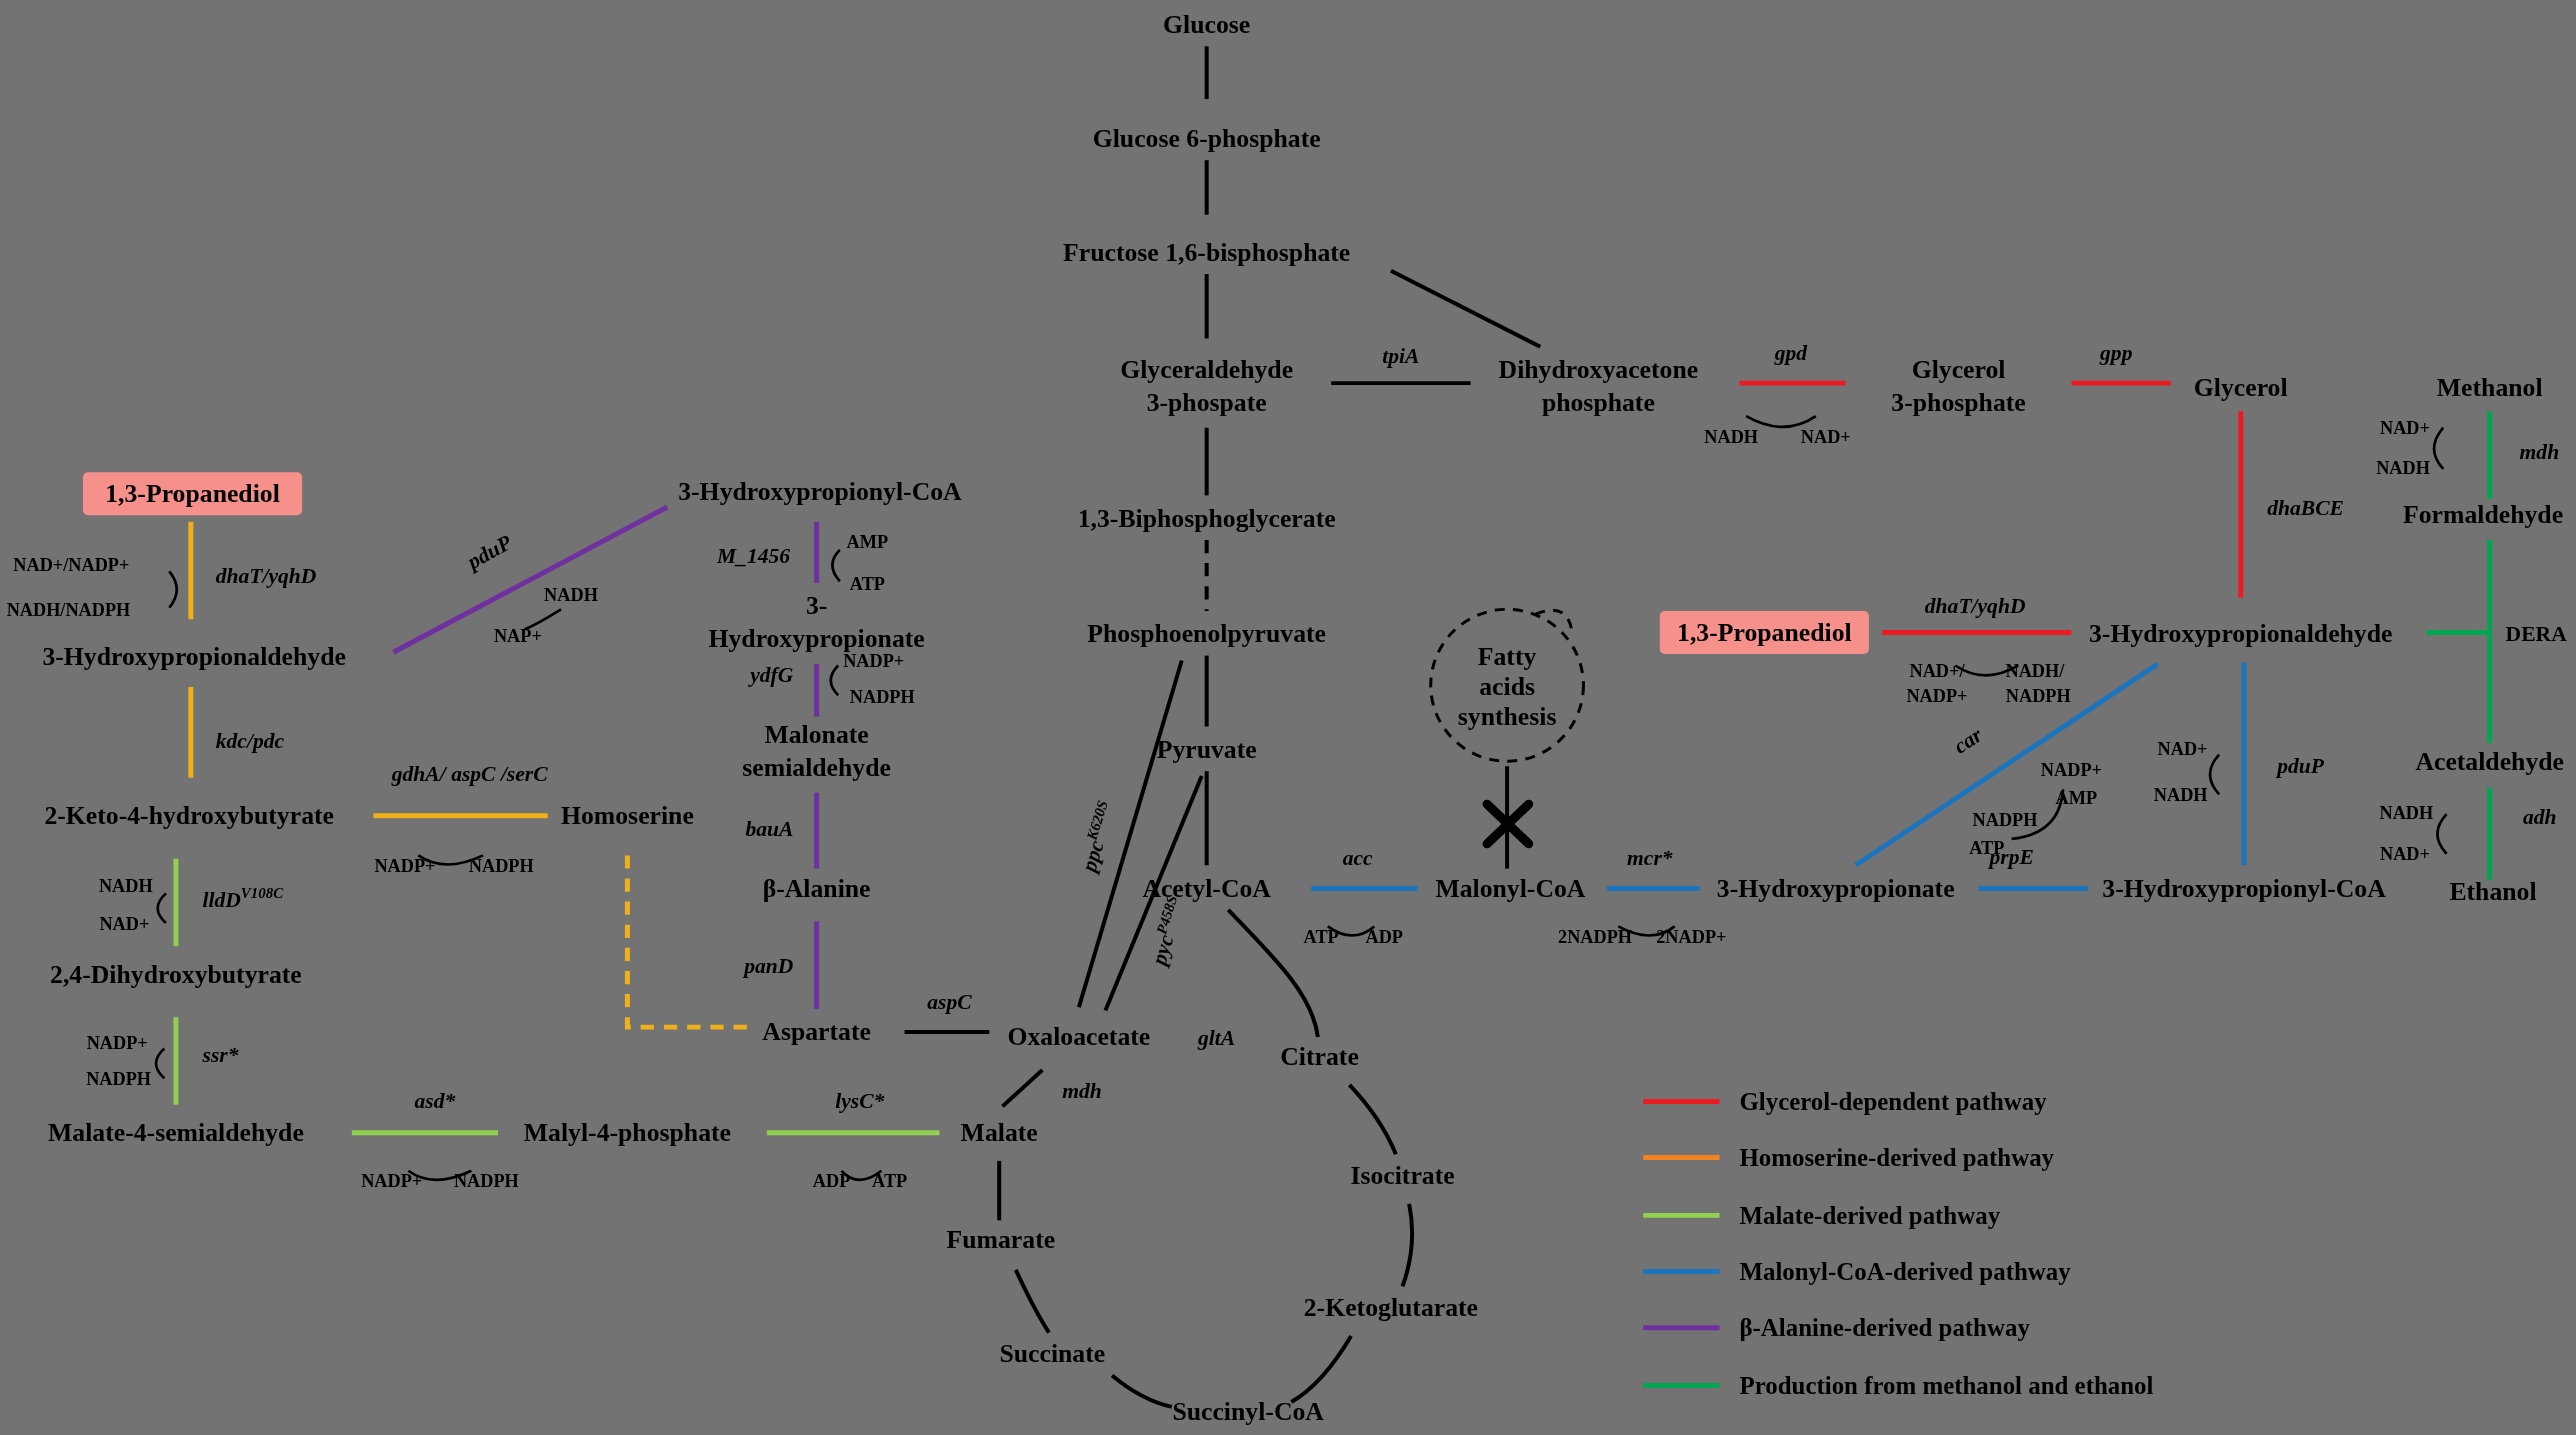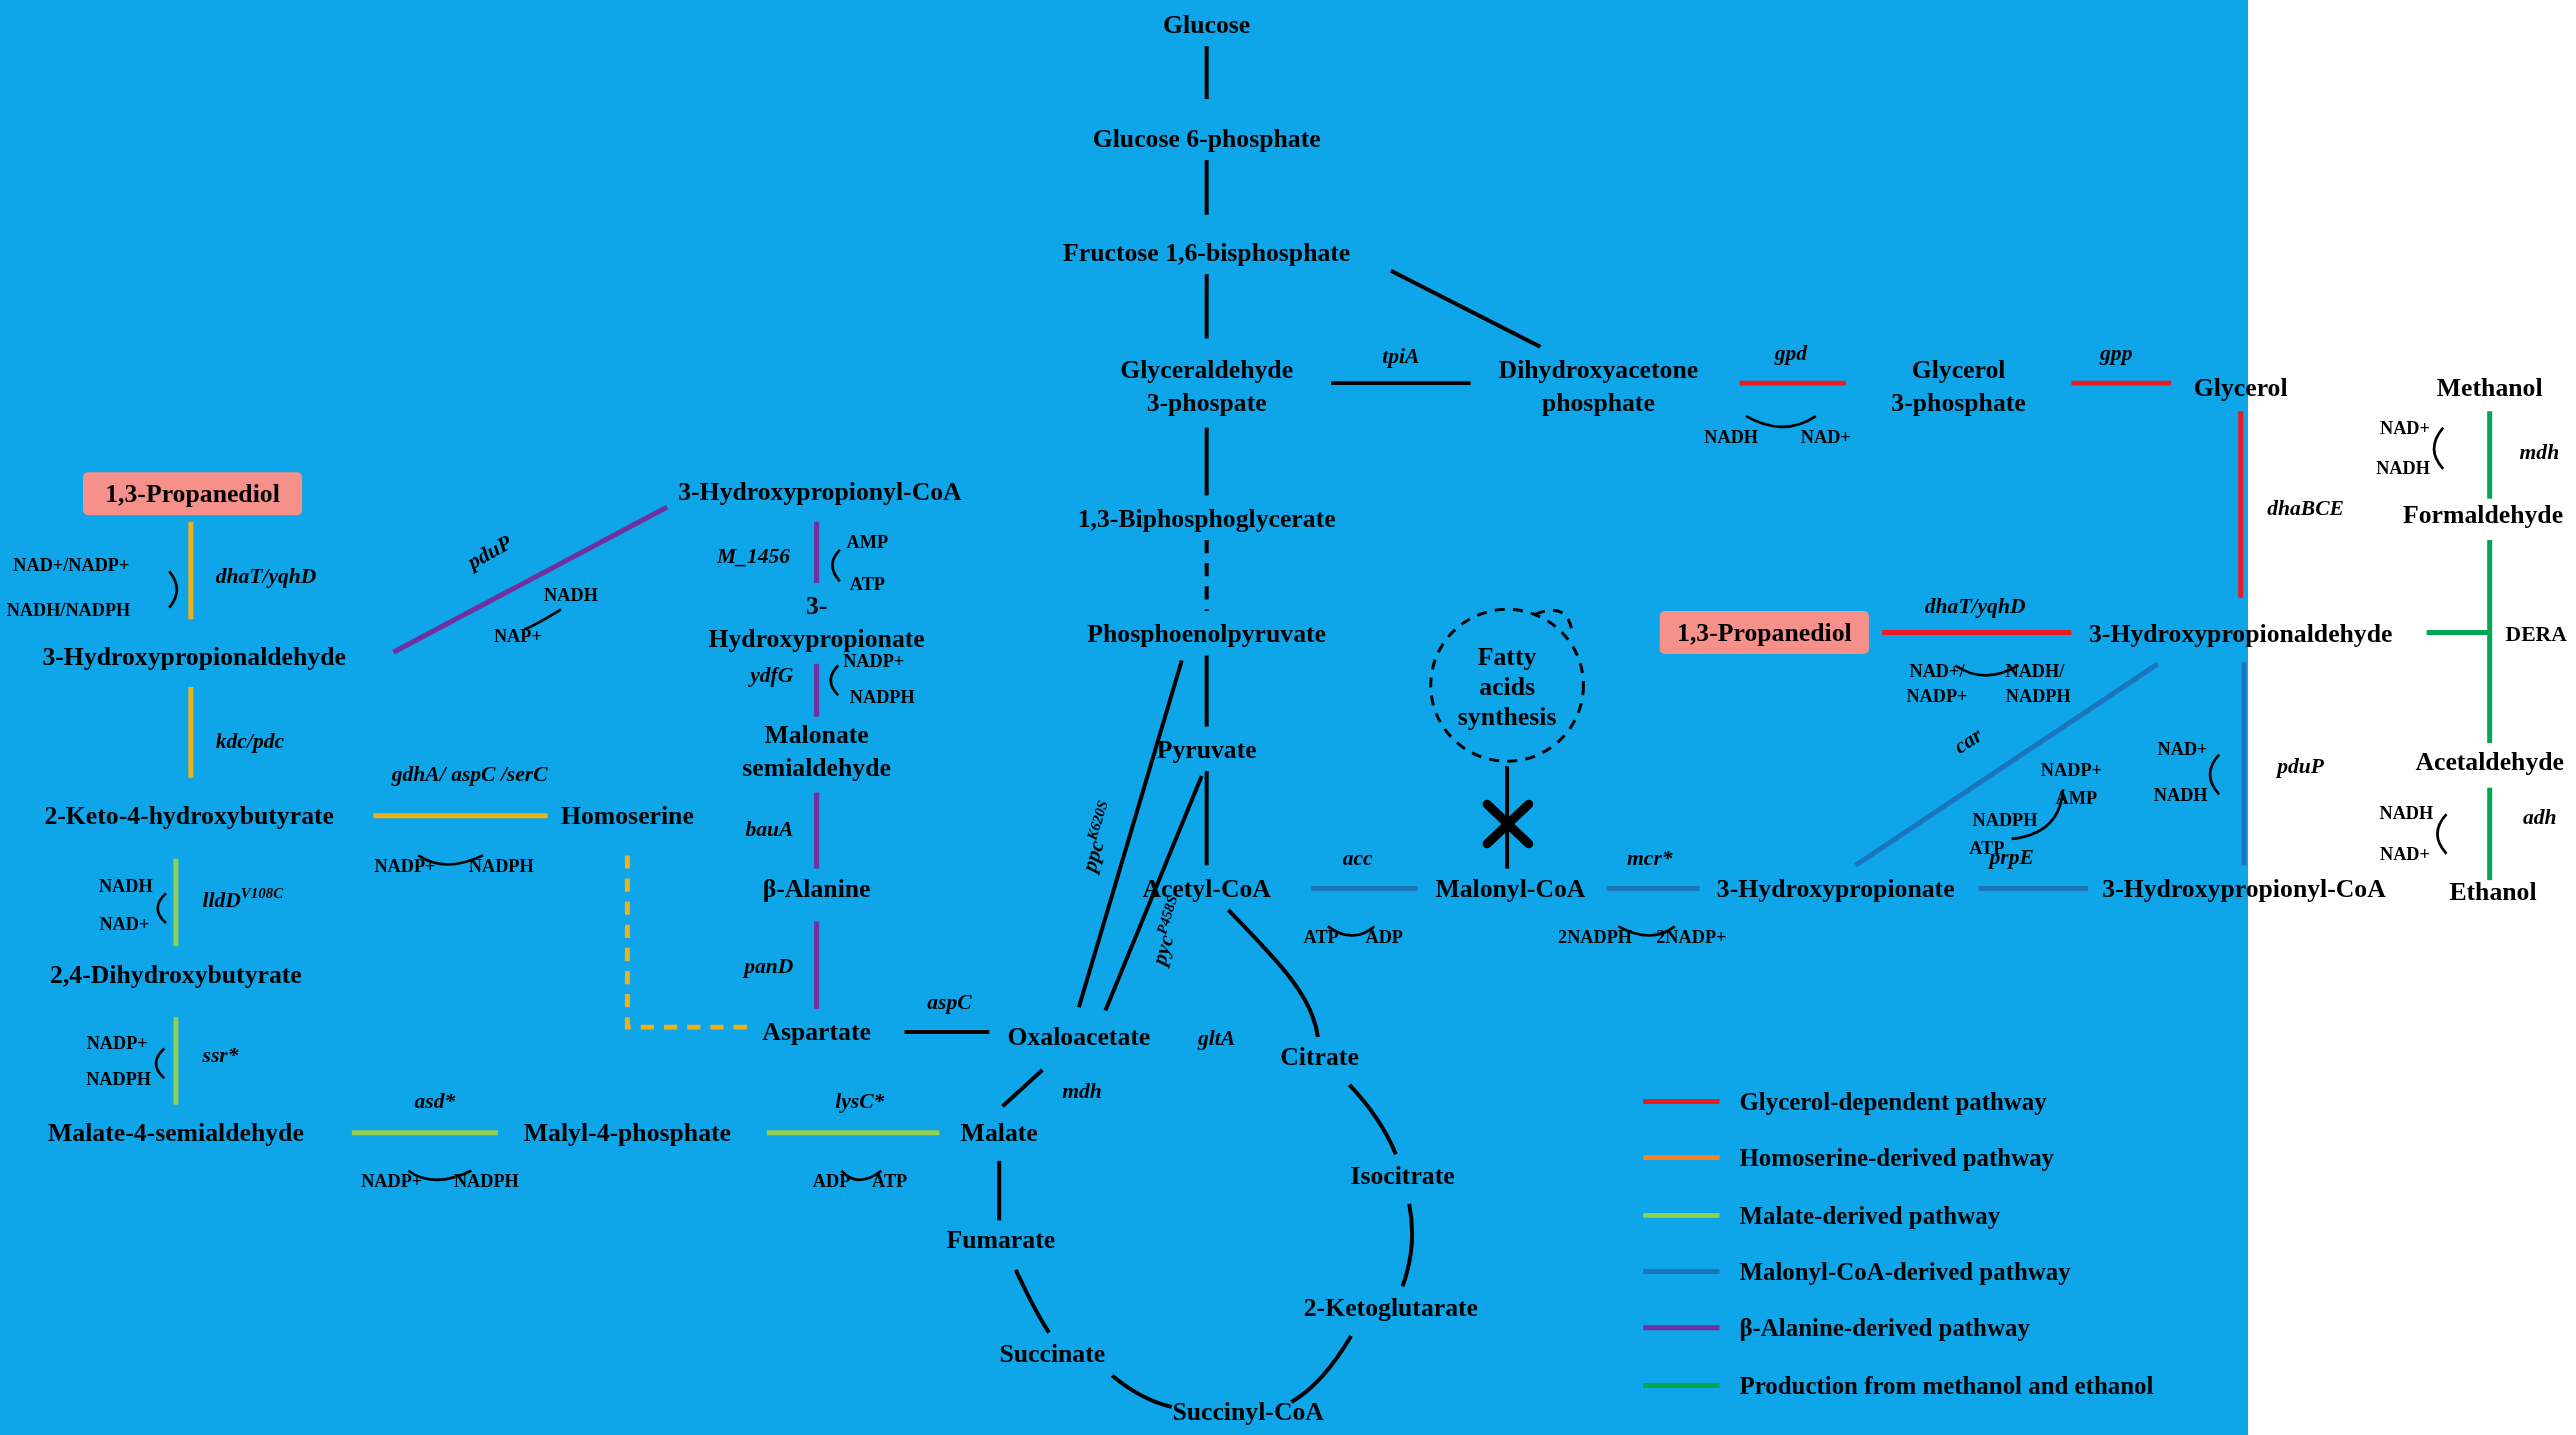--- a/index.html
+++ b/index.html
@@ -1,16 +1,16 @@
 <!DOCTYPE html>
 <html style="font-size:14px"><head>
 <meta charset="utf-8">
 <style>
   html,body{margin:0;padding:0;background:#fff;}
-  #stage{position:relative;width:2248px;height:1435px;background:#0ea5e9;}
+  #stage{position:relative;width:2576px;height:1435px;background:#737373;}
   svg{display:block;width:2576px;height:1435px;}
   text{font-family:"Liberation Serif","DejaVu Serif",serif;font-weight:bold;fill:#000;}
   .met{font-size:15.5px;}
   .gene{font-size:13px;font-style:italic;}
   .rom{font-size:13px;}
   .cof{font-size:11px;}
   .sup{font-size:9px;}
   .leg{font-size:15px;}
   path,circle{fill:none;}
   .a{stroke:#000;stroke-width:2.4;}

